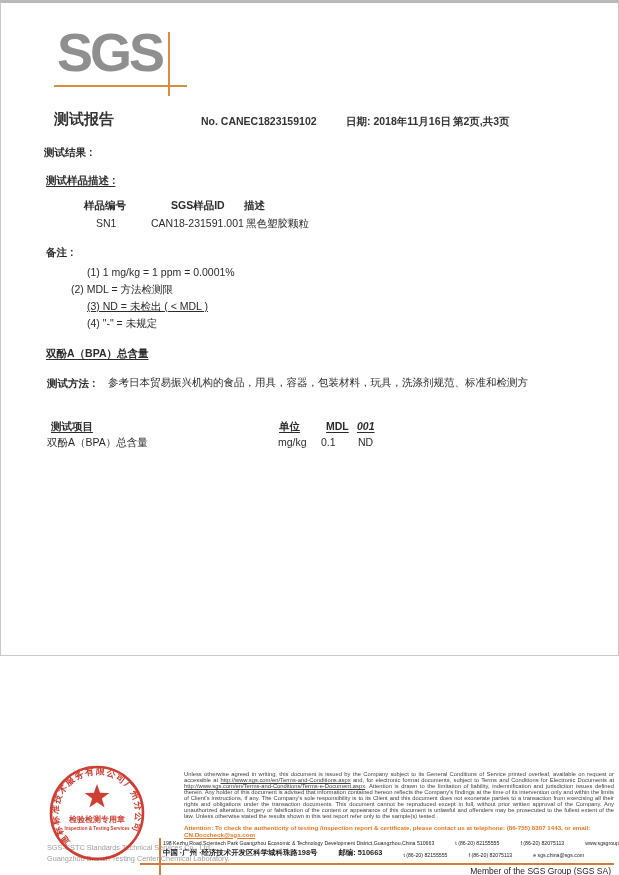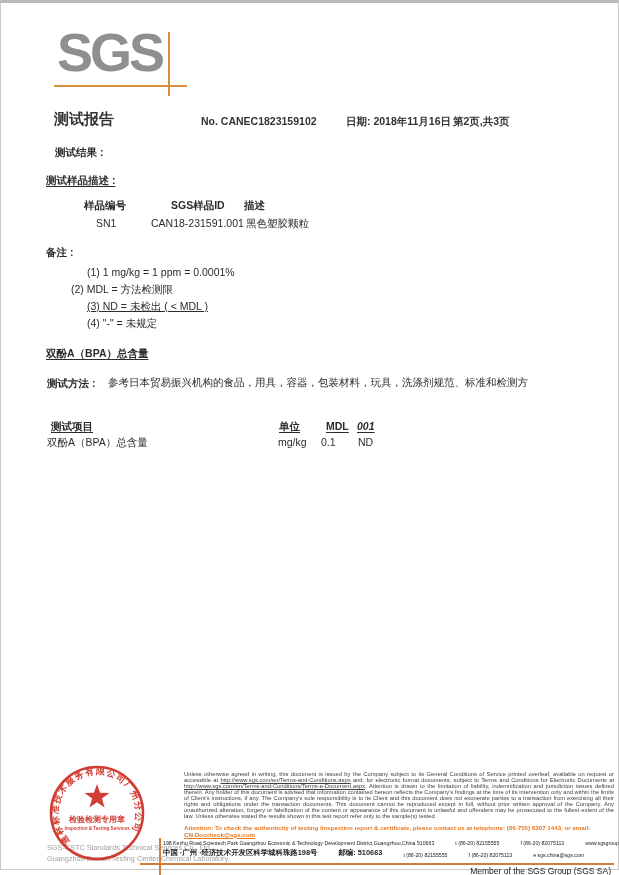--- a/index.html
+++ b/index.html
@@ -1,17 +1,17 @@
 <!DOCTYPE html>
 <html><head>
 <meta charset="utf-8">
 <style>
   html,body{margin:0;padding:0;background:#fff;}
   body{width:619px;height:875px;overflow:hidden;font-family:"Liberation Sans","DejaVu Sans",sans-serif;}
-  .page{position:relative;width:619px;height:870px;box-sizing:border-box;background:#fff;
+  .page{position:relative;width:619px;height:656px;box-sizing:border-box;background:#fff;
         border-top:3px solid #b9b9b9;border-left:1px solid #c9c9c9;border-right:1px solid #c9c9c9;border-bottom:1px solid #c9c9c9;}
   .abs{position:absolute;white-space:nowrap;}
   
   .logo{left:56px;top:22px;font-size:54px;font-weight:bold;color:#8f8f8f;letter-spacing:-3px;line-height:1;}
   .logo-hline{left:53px;top:82px;width:133px;height:2px;background:#d98e3f;}
   .logo-vline{left:167px;top:29px;width:2px;height:64px;background:#d98e3f;}
   .doc-title{left:53px;top:107px;font-size:15px;font-weight:bold;color:#333;}
   .hdr-txt{font-size:10.5px;font-weight:bold;color:#333;top:112px;}
   
   .lbl{font-size:10.5px;font-weight:bold;color:#2b2b2b;}
@@ -42,21 +42,21 @@
 
   <div class="abs logo">SGS</div>
   <div class="abs logo-hline"></div>
   <div class="abs logo-vline"></div>
 
   <div class="abs doc-title">测试报告</div>
   <div class="abs hdr-txt" style="left:200px;">No. CANEC1823159102</div>
   <div class="abs hdr-txt" style="left:345px;">日期: 2018年11月16日</div>
   <div class="abs hdr-txt" style="left:452px;">第2页,共3页</div>
 
-  <div class="abs lbl" style="left:54px;top:143px;">测试结果 :</div>
+  <div class="abs lbl" style="left:43px;top:143px;">测试结果 :</div>
 
   <div class="abs lbl ul" style="left:45px;top:171px;text-decoration:underline;">测试样品描述 :</div>
   <div class="abs lbl" style="left:83px;top:196px;">样品编号</div>
   <div class="abs lbl" style="left:170px;top:196px;">SGS样品ID</div>
   <div class="abs lbl" style="left:243px;top:196px;">描述</div>
   <div class="abs val" style="left:95px;top:214px;">SN1</div>
   <div class="abs val" style="left:150px;top:214px;">CAN18-231591.001</div>
   <div class="abs val" style="left:245px;top:214px;">黑色塑胶颗粒</div>
 
   <div class="abs lbl" style="left:45px;top:243px;">备注 :</div>

